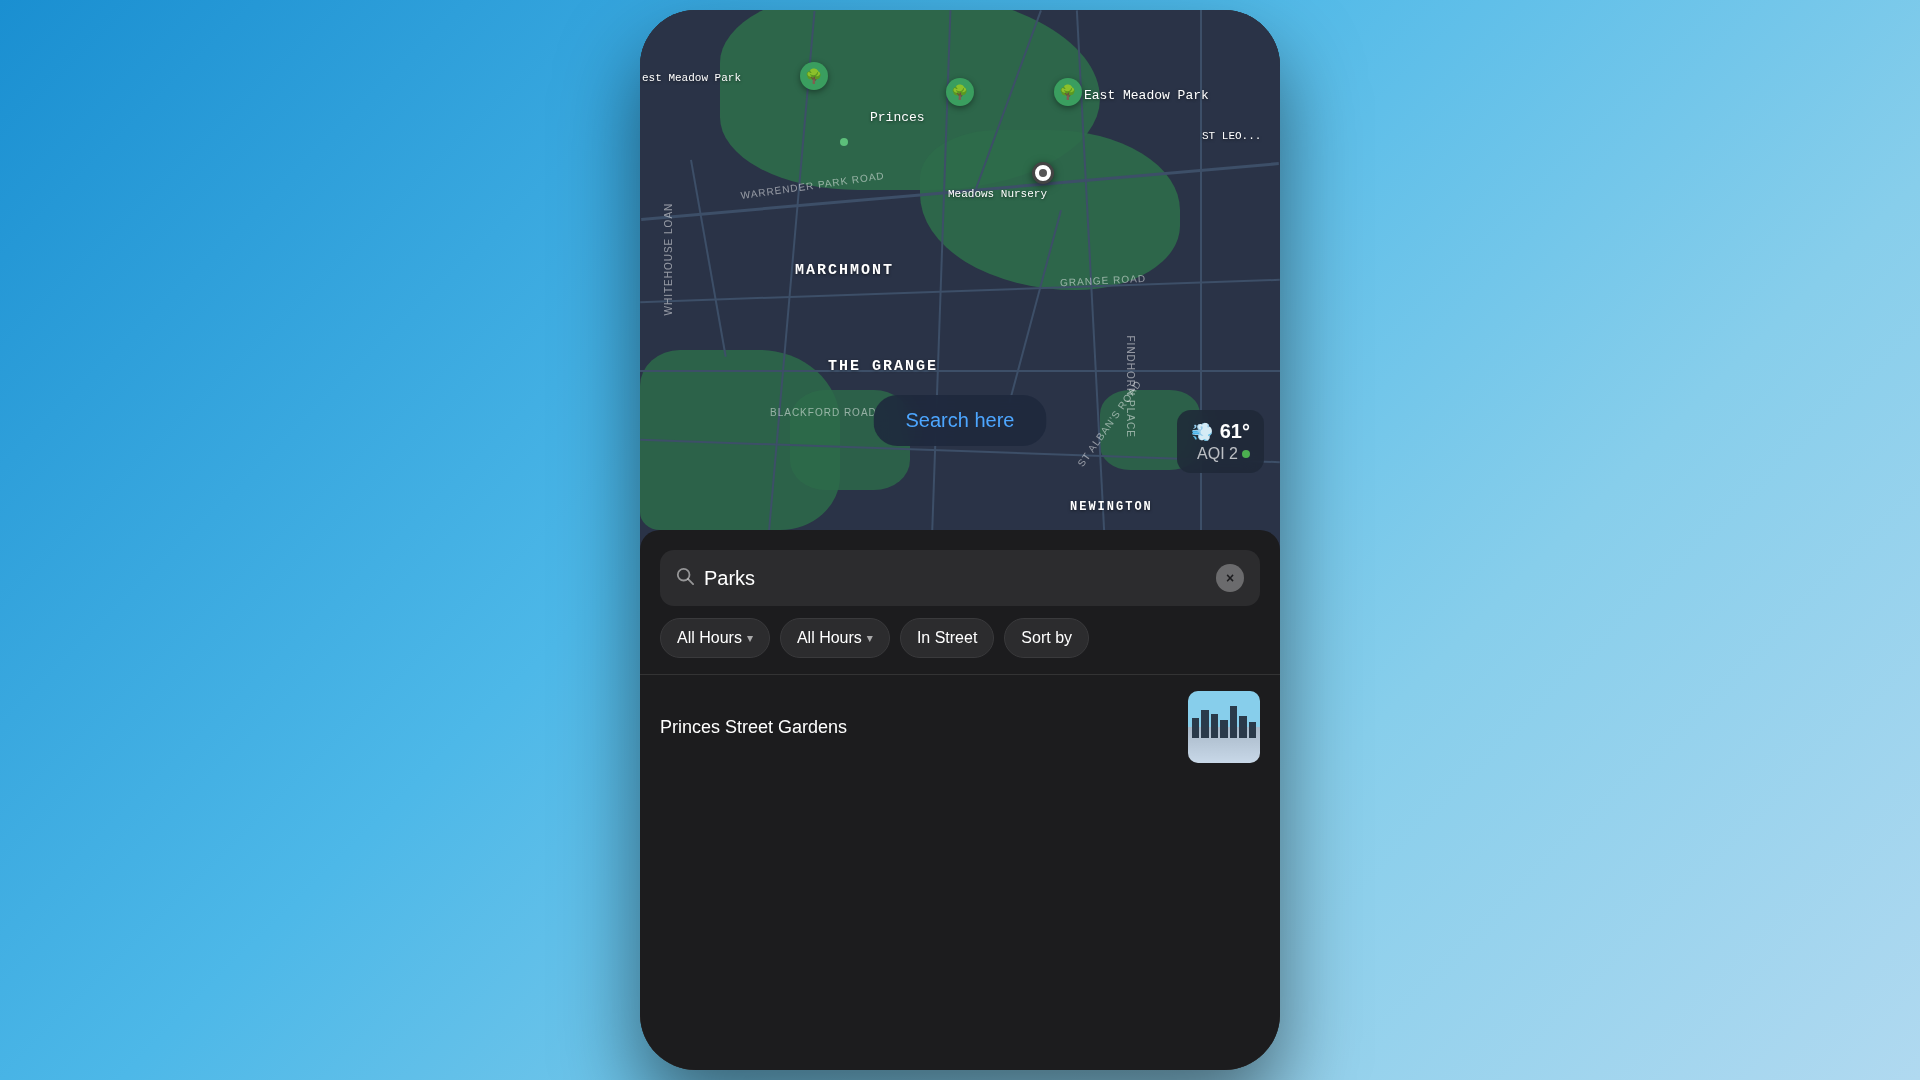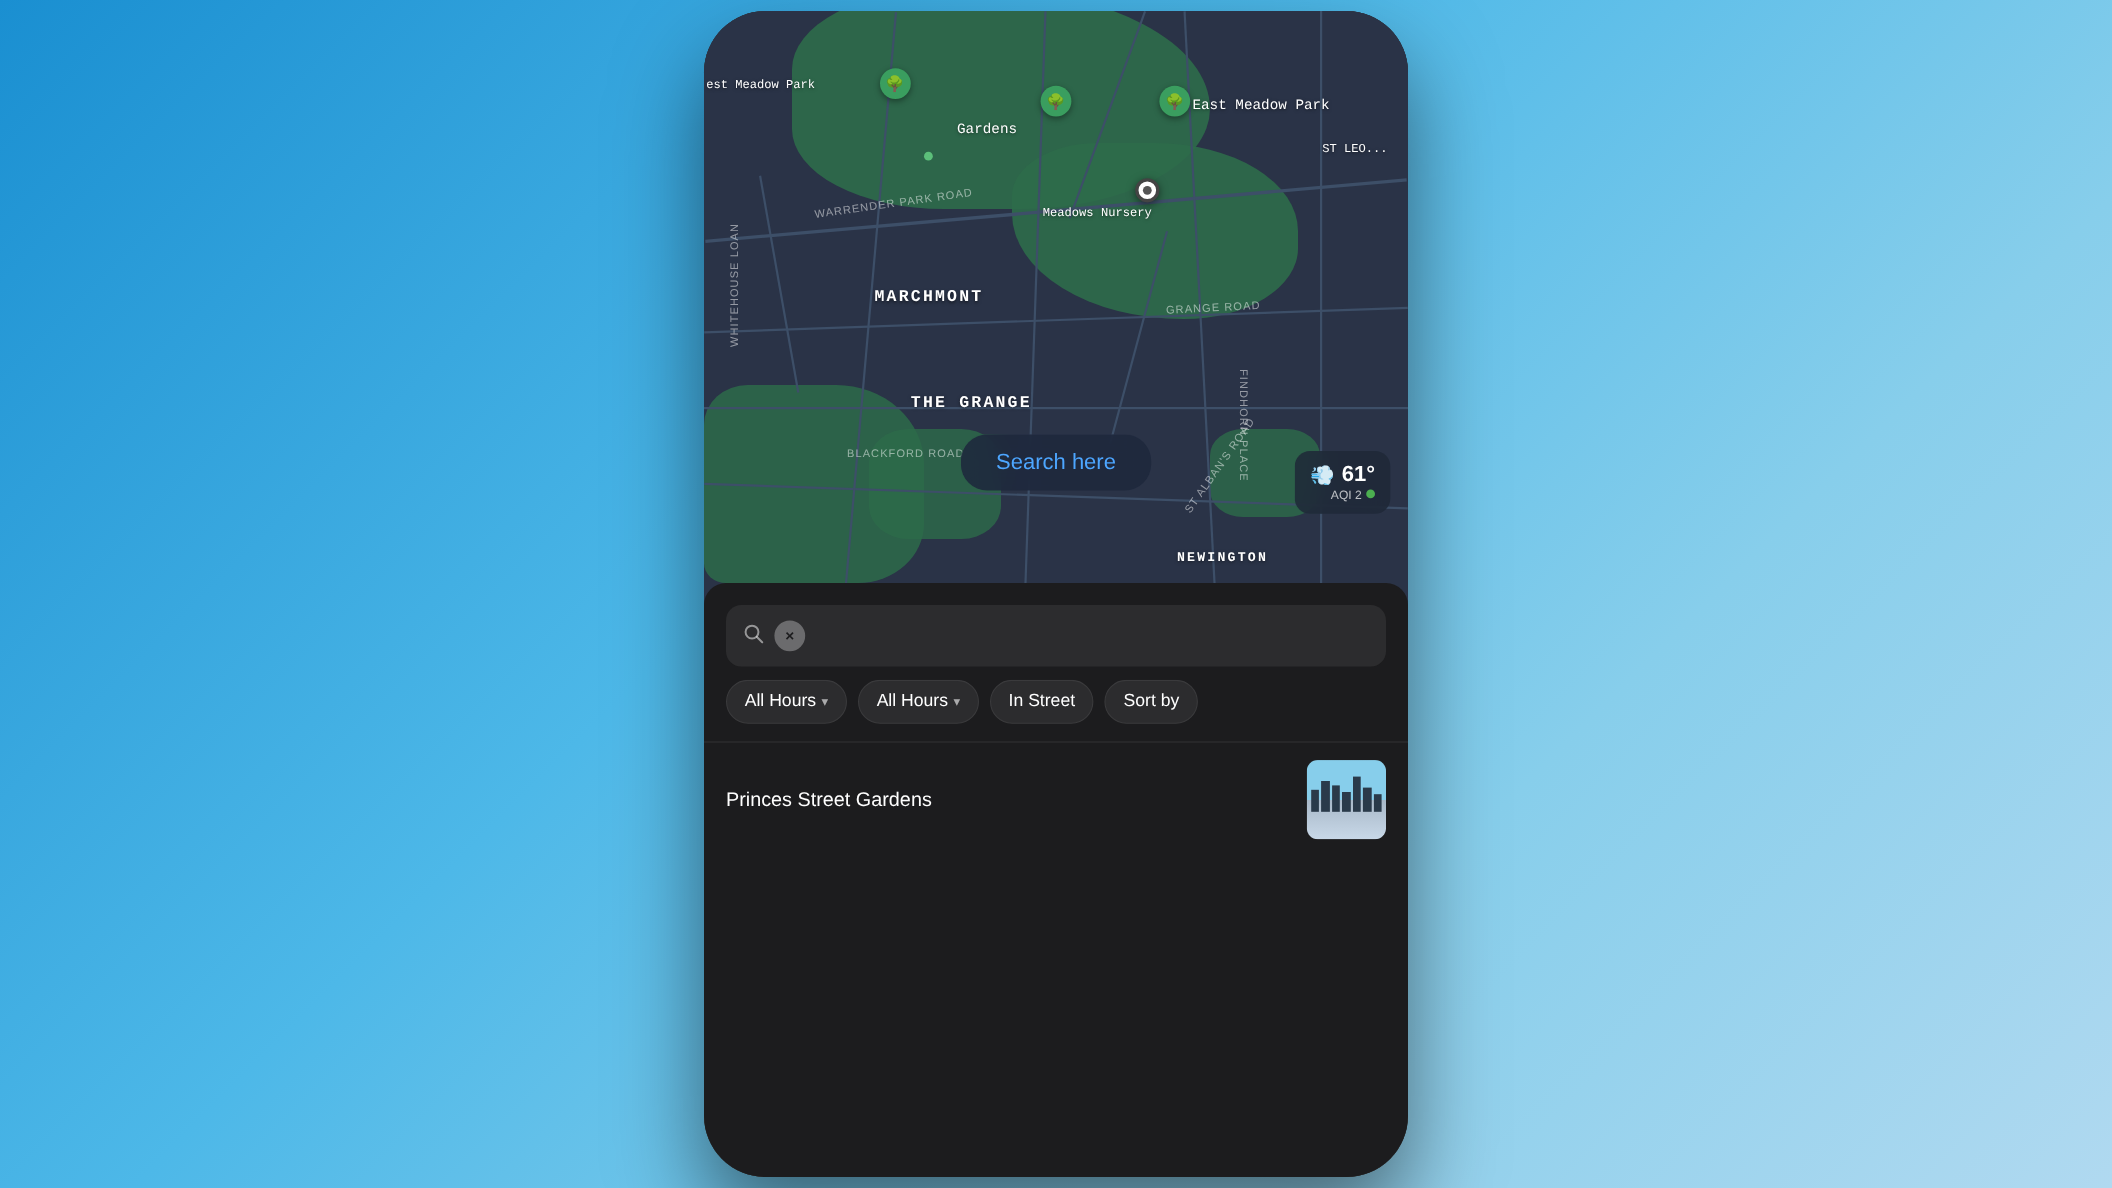--- a/index.html
+++ b/index.html
@@ -221,23 +221,24 @@
       color: #aac8e0;
     }
 
     .weather-temp {
       font-size: 20px;
       font-weight: 600;
       color: white;
     }
 
     .weather-aqi {
-      font-size: 11px;
+      font-size: 16px;
       color: rgba(255,255,255,0.7);
       display: flex;
+      align-items: center;
       gap: 4px;
     }
 
     .aqi-dot {
       width: 8px;
       height: 8px;
       border-radius: 50%;
       background: #4caf50;
       display: inline-block;
     }
@@ -443,21 +444,21 @@
       <span class="road-label" style="top:300px;left:28px;transform:rotate(-90deg);transform-origin:left center">WHITEHOUSE LOAN</span>
       <span class="road-label" style="top:320px;left:490px;transform:rotate(90deg);transform-origin:left center">FINDHORN PLACE</span>
       <span class="road-label" style="top:450px;left:440px;transform:rotate(-55deg);transform-origin:left center">ST ALBAN'S ROAD</span>
 
       <span class="map-label small" style="top:62px;left:2px">est Meadow Park</span>
 
       <div class="park-pin" style="top:52px;left:160px">🌳</div>
       <div class="park-pin" style="top:68px;left:306px">🌳</div>
       <div class="park-pin" style="top:68px;left:414px">🌳</div>
 
-      <span class="map-label" style="top:100px;left:230px">Gardens</span>
+      <span class="map-label" style="top:100px;left:230px">Princes</span>
       <span class="map-label" style="top:78px;left:444px">East Meadow Park</span>
       <span class="map-label small" style="top:178px;left:308px">Meadows Nursery</span>
       <span class="map-label large" style="top:252px;left:155px">MARCHMONT</span>
       <span class="map-label large" style="top:348px;left:188px">THE GRANGE</span>
       <span class="map-label large" style="top:490px;left:430px;font-size:12px">NEWINGTON</span>
       <span class="map-label small" style="top:120px;left:562px">ST LEO...</span>
 
       <div style="position:absolute;top:128px;left:200px;width:8px;height:8px;border-radius:50%;background:#5cbf7a"></div>
 
       <div class="location-dot" style="top:152px;left:392px"></div>
@@ -481,20 +482,21 @@
     <div class="bottom-sheet">
 
       <div class="search-bar-container">
         <div class="search-bar">
           <span class="search-icon-wrap">
             <svg width="18" height="18" viewBox="0 0 20 20" fill="none">
               <circle cx="8.5" cy="8.5" r="6.5" stroke="rgba(255,255,255,0.5)" stroke-width="2"></circle>
               <line x1="13.5" y1="13.5" x2="19" y2="19" stroke="rgba(255,255,255,0.5)" stroke-width="2" stroke-linecap="round"></line>
             </svg>
           </span>
+          <span class="search-input-text">Parks</span>
           <div class="clear-btn">×</div>
         </div>
       </div>
 
       <div class="filter-chips">
 
         <div class="chip">
           <span>All Hours</span>
           <span class="chip-chevron">▾</span>
         </div>

